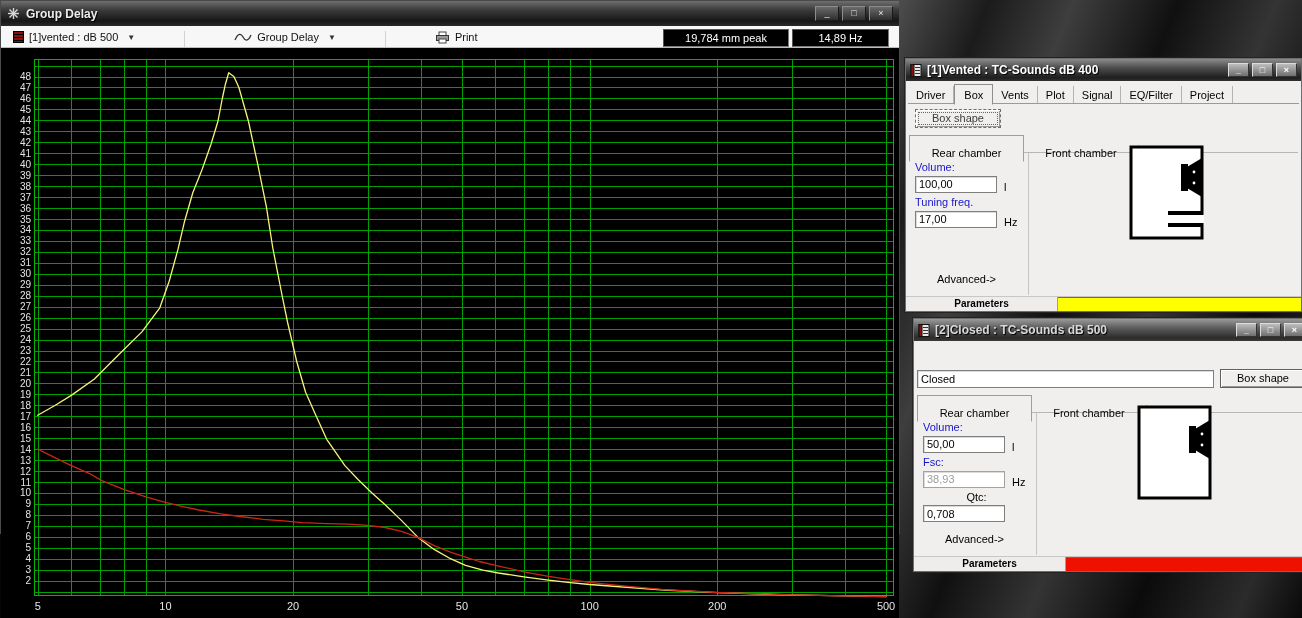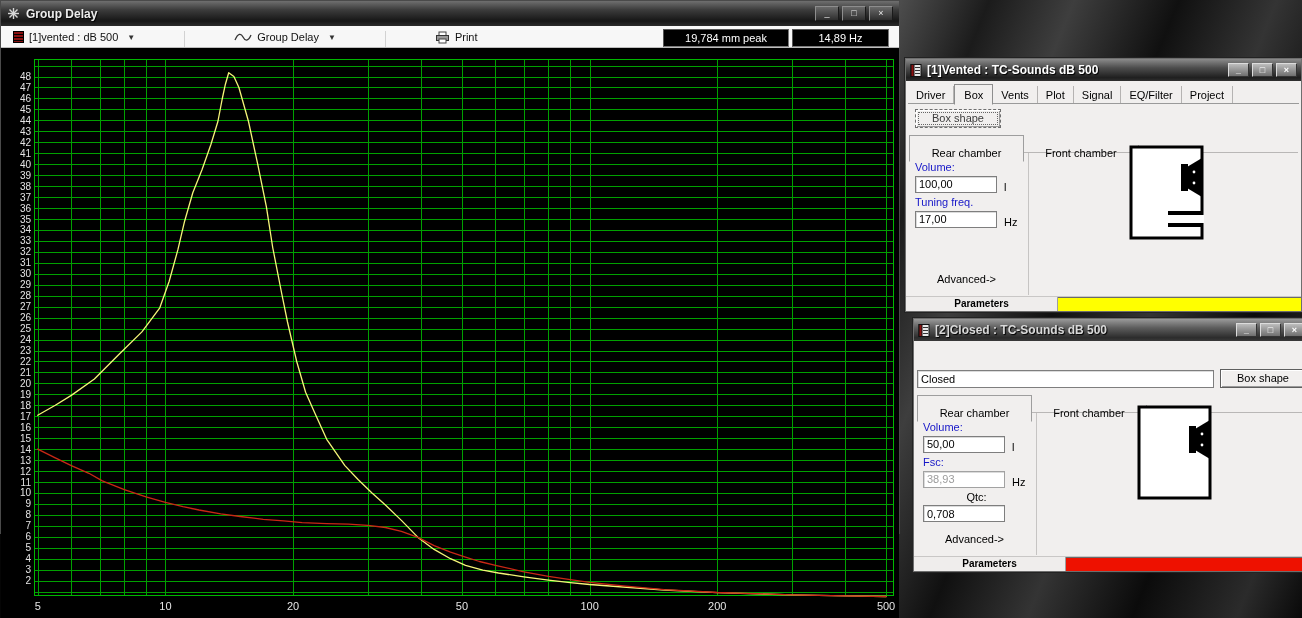--- a/index.html
+++ b/index.html
@@ -266,21 +266,21 @@
 
   <div class="win" id="win-vented" style="top:58px;">
     <div class="wtitlebar">
       <svg width="12" height="13">
         <rect x="1" y="0.5" width="10" height="12" fill="#e8e8e8" stroke="#111"></rect>
         <rect x="1" y="0.5" width="3" height="12" fill="#8a1010" stroke="#111"></rect>
         <line x1="5" y1="3.5" x2="10" y2="3.5" stroke="#333"></line>
           <line x1="5" y1="6.5" x2="10" y2="6.5" stroke="#333"></line>
           <line x1="5" y1="9.5" x2="10" y2="9.5" stroke="#333"></line>
       </svg>
-      <span class="ttext">[1]Vented : TC-Sounds dB 500</span>
+      <span class="ttext">[1]Vented : TC-Sounds dB 400</span>
       <span class="winbtns">
         <span class="wbtn">_</span>
         <span class="wbtn">□</span>
         <span class="wbtn">×</span>
       </span>
     </div>
     <div class="win-body">
       <div class="main-tabs"><span class="tab">Driver</span><span class="tab sel">Box</span><span class="tab">Vents</span><span class="tab">Plot</span><span class="tab">Signal</span><span class="tab">EQ/Filter</span><span class="tab">Project</span></div>
       <div class="name-row">
         <span class="btn95 focused-dotted">Box shape</span>

